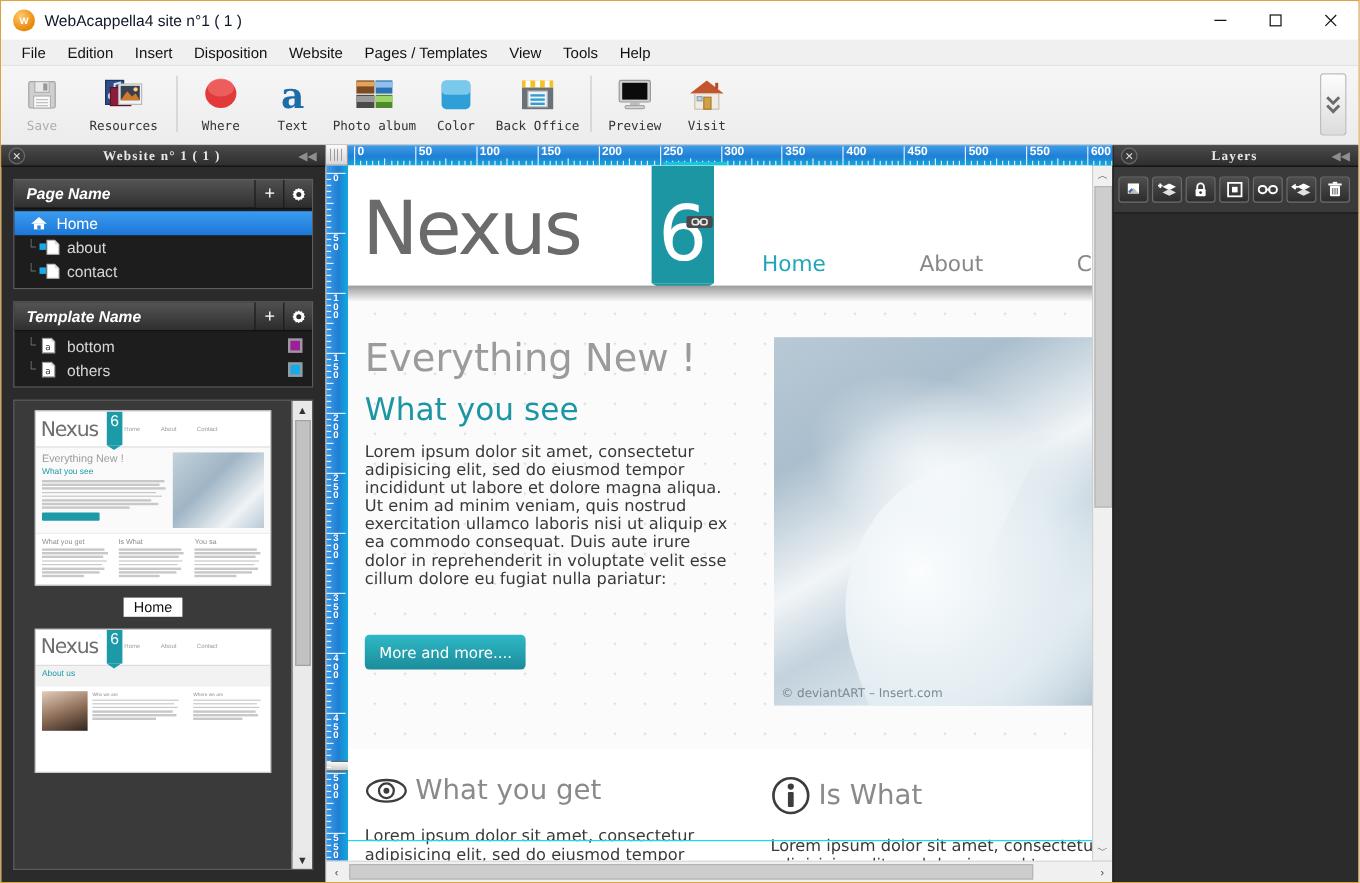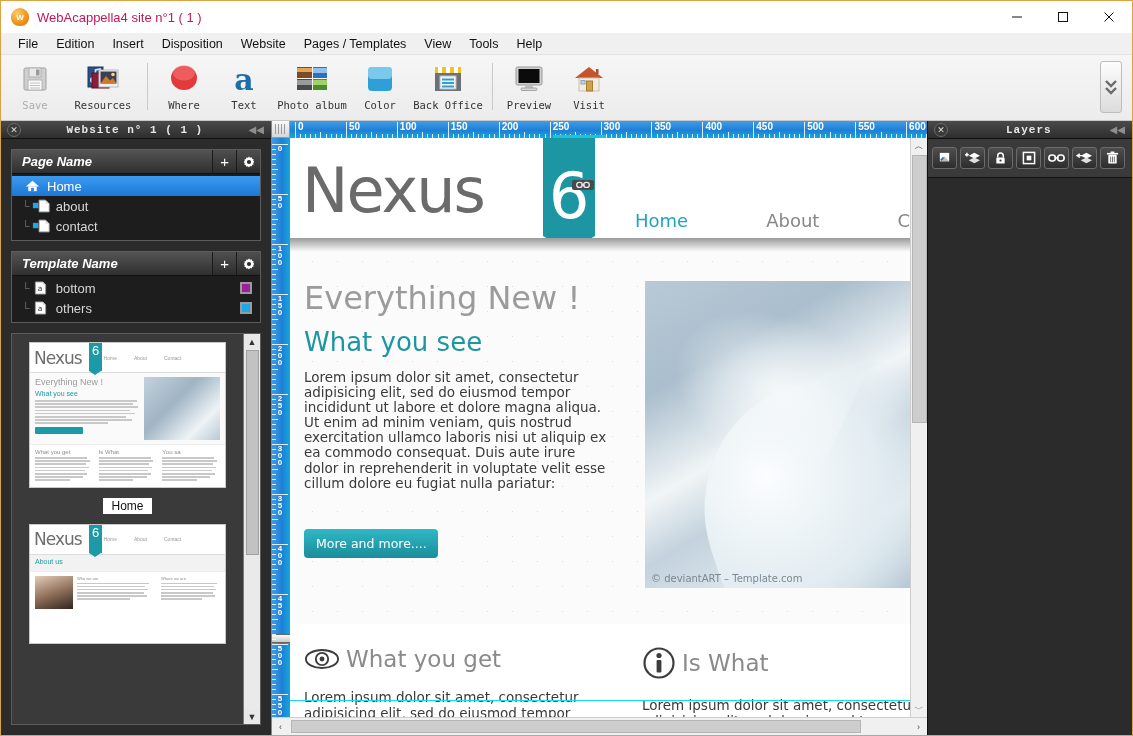--- a/index.html
+++ b/index.html
@@ -10,21 +10,21 @@
     background:#f0f0f0;
     border:1px solid #d9a441;
   }
   .app{ width:1131px; height:734px; position:relative; display:flex; flex-direction:column; background:#fff;}
 
   
   .titlebar{ height:32px; background:#ffffff; display:flex; align-items:center; flex:0 0 32px;}
   .title-icon{ width:18px;height:18px;margin-left:10px;margin-right:8px;border-radius:50% 50% 45% 45%;
     background:radial-gradient(circle at 35% 30%,#ffc96b,#e8890c 70%);
     display:flex;align-items:center;justify-content:center;color:#fff;font-size:8px;font-weight:bold;}
-  .title-text{ font-size:13px; color:#be185d;}
+  .title-text{ font-size:13px; color:#0f172a;}
   .win-btns{ margin-left:auto; display:flex; height:32px;}
   .win-btn{ width:46px;height:32px;display:flex;align-items:center;justify-content:center;font-size:13px;color:#111;}
 
   
   .menubar{ height:22px; background:#f0f0f0; display:flex; align-items:center; flex:0 0 22px; padding-left:8px; border-bottom:1px solid #e3e3e3;}
   .menu-item{ font-size:12.5px; color:#111; padding:2px 9px; white-space:nowrap;}
 
   
   .toolbar{ height:66px; flex:0 0 66px; background:linear-gradient(#f6f6f6,#ececec); display:flex; align-items:stretch; padding:2px 4px 0 4px; border-bottom:1px solid #c8c8c8; position:relative;}
   .tb-btn{ width:60px; display:flex; flex-direction:column; align-items:center; justify-content:flex-start; padding-top:4px;}
@@ -35,21 +35,21 @@
   .tb-sep{ width:1px; background:#c9c9c9; margin:6px 6px 10px 6px;}
   .tb-more{ position:absolute; right:10px; top:6px; width:22px; height:52px; border:1px solid #bdbdbd; border-radius:3px;
      background:linear-gradient(#fdfdfd,#dcdcdc); display:flex;flex-direction:column;align-items:center;justify-content:center;gap:3px;}
 
   
   .main{ flex:1; display:flex; min-height:0;}
 
   
   .leftpanel{ width:270px; background:#2b2b2b; display:flex; flex-direction:column; flex:0 0 270px;}
   .panel-head{ height:18px; background:linear-gradient(#4a4a4a,#2e2e2e); display:flex; align-items:center; position:relative; border-bottom:1px solid #111;}
-  .panel-head .ph-title{ flex:1; text-align:center; font-family:Liberation Mono, monospace; font-size:11px; color:#e8e8e8; letter-spacing:1px; font-weight:bold;}
+  .panel-head .ph-title{ flex:1; text-align:center; font-family:Liberation Serif, serif; font-size:11px; color:#e8e8e8; letter-spacing:1px; font-weight:bold;}
   .ph-x{ width:14px;height:14px;border-radius:50%; background:#3a3a3a; border:1px solid #6a6a6a; color:#ddd; font-size:9px;
       display:flex;align-items:center;justify-content:center; margin-left:6px;}
   .ph-collapse{ color:#8e8e8e; font-size:10px; margin-right:7px;}
 
   .group{ margin:10px 10px 0 10px; border:1px solid #5c5c5c; background:#1d1d1d;}
   .group-head{ height:24px; background:linear-gradient(#545454,#2f2f2f); display:flex; align-items:center; border-bottom:1px solid #111;font-style:italic;}
   .group-title{ flex:1; padding-left:10px; font-size:13px; font-weight:bold; color:#fff; font-family:"Liberation Sans",sans-serif;}
   .gh-btn{ width:24px; height:23px; display:flex; align-items:center; justify-content:center; color:#fff; font-size:15px;
      border-left:1px solid #1a1a1a; background:linear-gradient(#4f4f4f,#2c2c2c);}
   .tree{ padding:2px 0 4px 0; min-height:60px;}
@@ -875,21 +875,21 @@
             </div>
           </div>
           <div class="hdr-shadow"></div>
 
           <div class="content">
             <div class="h1">Everything New !</div>
             <div class="h2">What you see</div>
             <div class="para">Lorem ipsum dolor sit amet, consectetur adipisicing elit, sed do eiusmod tempor incididunt ut labore et dolore magna aliqua. Ut enim ad minim veniam, quis nostrud exercitation ullamco laboris nisi ut aliquip ex ea commodo consequat. Duis aute irure dolor in reprehenderit in voluptate velit esse cillum dolore eu fugiat nulla pariatur:</div>
             <div class="cta">More and more....</div>
             <div class="hero">
-              <div class="hero-cap">© deviantART – Template.com</div>
+              <div class="hero-cap">© deviantART – Insert.com</div>
             </div>
 
             <div class="band"></div>
 
             <div class="cols">
               <div class="guide"></div>
               <div class="col c1">
                 <div class="col-title">
                   <span>
                     <svg width="36" height="24" viewBox="0 0 38 24">

